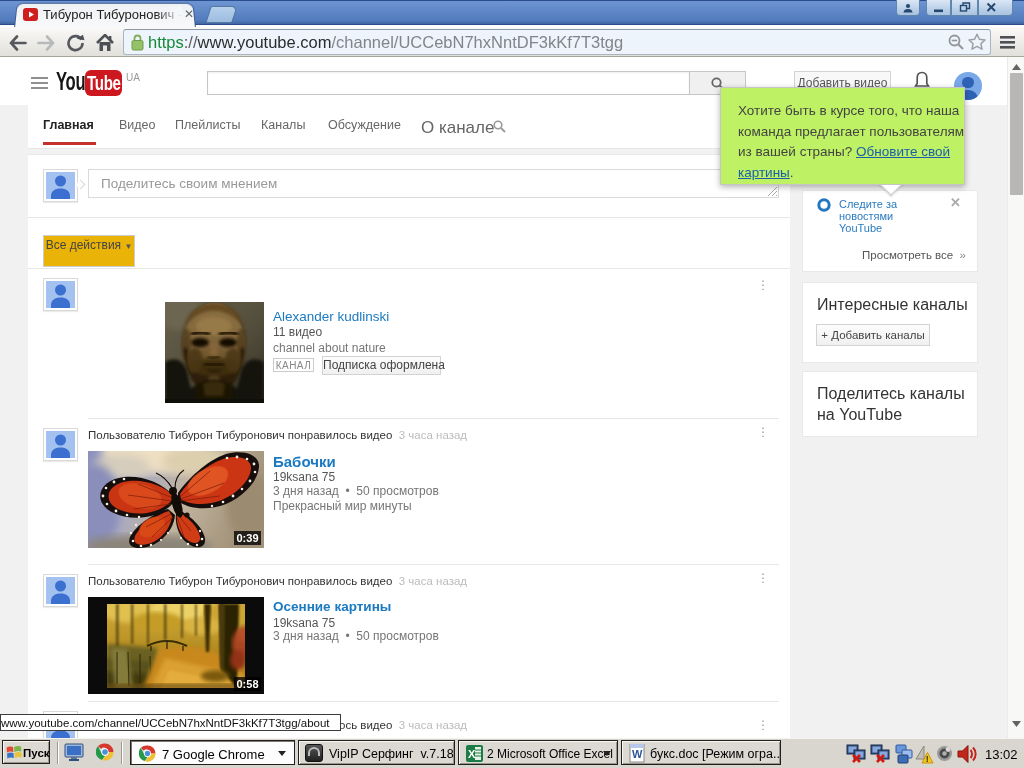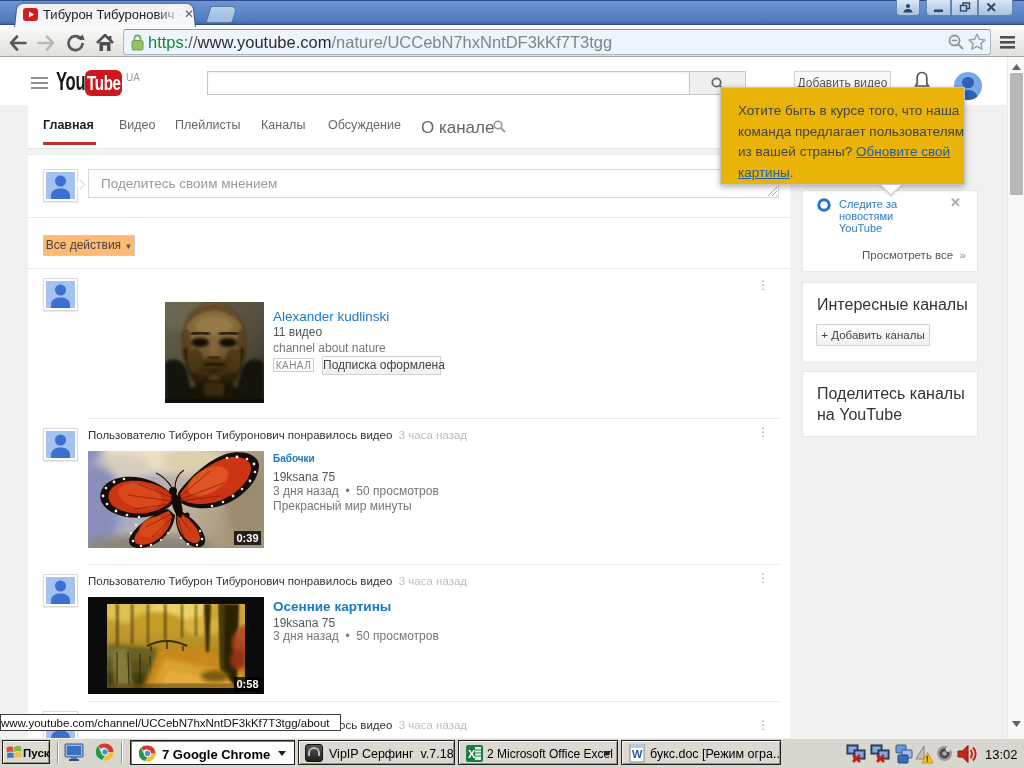--- a/index.html
+++ b/index.html
@@ -50,21 +50,21 @@
   <div id="newtab" class="abs"></div>
 
   <div class="abs winbtn" style="left:896px;width:24px;border-radius:0 0 4px 4px"></div>
   <div class="abs winbtn" style="left:926px;width:25px;border-radius:0 0 0 4px"></div>
   <div class="abs winbtn" style="left:951px;width:27px"></div>
   <div class="abs winbtn" style="left:978px;width:35px;border-radius:0 0 4px 0"></div>
   <div class="abs" id="wb-icons"></div>
 
   <div id="toolbar" class="abs"></div>
   <div id="omnibox" class="abs"></div>
-  <div id="url" class="abs"><span style="color:#168939">https</span><span style="color:#5c5c5c">://</span><span style="color:#2c2c2c">www.youtube.com</span><span style="color:#80858c">/nature/UCCebN7hxNntDF3kKf7T3tgg</span></div>
+  <div id="url" class="abs"><span style="color:#168939">https</span><span style="color:#5c5c5c">://</span><span style="color:#2c2c2c">www.youtube.com</span><span style="color:#80858c">/channel/UCCebN7hxNntDF3kKf7T3tgg</span></div>
   <div id="navicons" class="abs"></div>
 
   <div id="page" class="abs">
     <div id="masthead" class="abs"></div>
     <div id="content" class="abs"></div>
     <div id="sep152" class="abs"></div>
     <div id="yt-head" class="abs" style="left:0;top:0;width:1007px;height:48px">
 
       <svg class="abs" style="left:31px;top:20px" width="17" height="13">
           <g fill="#909090">
@@ -125,21 +125,21 @@
         <div class="abs" style="left:12px;top:6px;font-size:13.5px;color:#999">Поделитесь своим мнением</div>
         <svg class="abs" style="right:1px;bottom:1px" width="9" height="9">
             <g stroke="#aaa" stroke-width="1">
               <line x1="0" y1="9" x2="9" y2="0"></line>
               <line x1="4" y1="9" x2="9" y2="4"></line>
               <line x1="8" y1="9" x2="9" y2="8"></line>
             </g>
           </svg>
       </div>
       <div class="abs" style="left:28px;top:160px;width:762px;height:1px;background:#e7e7e7"></div>
-      <div class="abs ytbtn" style="left:43px;top:178px;width:92px;height:21px;line-height:19px;background:#fdba74;border-color:#ccc">Все действия <span style="font-size:8px;color:#555">▼</span></div>
+      <div class="abs ytbtn" style="left:43px;top:178px;width:92px;height:32px;line-height:19px;background:#eab308;border-color:#ccc">Все действия <span style="font-size:8px;color:#555">▼</span></div>
       <div class="abs" style="left:28px;top:211px;width:762px;height:1px;background:#e7e7e7"></div>
 
       <div class="abs avatarbox postava" style="top:221px">
           <div class="avatarin"><svg width="29" height="27">
               <circle cx="14.5" cy="9" r="5.5" fill="#3b6fd0"></circle>
               <path d="M5 27 L5 24 C5 19 9 16.5 14.5 16.5 C20 16.5 24 19 24 24 L24 27 Z" fill="#3b6fd0"></path>
             </svg></div>
         </div>
       <div class="abs dots" style="top:226px">⋮</div>
       <div class="abs" id="photo1" style="left:165px;top:245px;width:99px;height:101px">
@@ -301,21 +301,21 @@
 
           <ellipse cx="89" cy="54" rx="4.6" ry="13" fill="#120c07" transform="rotate(-16 89 54)"></ellipse>
           <circle cx="85" cy="40" r="4" fill="#120c07"></circle>
           <path d="M84 37 C80 30 75 25 68 22" stroke="#120c07" stroke-width="1.2" fill="none"></path>
           <path d="M87 37 C87 29 90 23 96 19" stroke="#120c07" stroke-width="1.2" fill="none"></path>
           <circle cx="99" cy="64" r="2.6" fill="#170f08"></circle>
           <rect x="146" y="80" width="27" height="14" fill="rgba(0,0,0,.78)"></rect>
           <text x="159.5" y="91" font-size="11" font-weight="bold" fill="#fff" text-anchor="middle" font-family="Liberation Sans">0:39</text>
         </svg>
       </div>
-      <div class="abs bluelink" style="left:273px;top:396px;font-size:10px;font-weight:bold">Бабочки</div>
+      <div class="abs bluelink" style="left:273px;top:396px;font-size:15px;font-weight:bold">Бабочки</div>
       <div class="abs" style="left:273px;top:413px;font-size:12px;color:#555">19ksana 75</div>
       <div class="abs" style="left:273px;top:427px;font-size:12px;color:#767676">3 дня назад &nbsp;•&nbsp; 50 просмотров</div>
       <div class="abs" style="left:273px;top:442px;font-size:12px;color:#767676">Прекрасный мир минуты</div>
       <div class="abs sepline" style="top:507px"></div>
 
       <div class="abs avatarbox postava" style="top:517px">
           <div class="avatarin"><svg width="29" height="27">
               <circle cx="14.5" cy="9" r="5.5" fill="#3b6fd0"></circle>
               <path d="M5 27 L5 24 C5 19 9 16.5 14.5 16.5 C20 16.5 24 19 24 24 L24 27 Z" fill="#3b6fd0"></path>
             </svg></div>
@@ -419,21 +419,21 @@
         <div class="abs" style="left:0;top:58px;width:163px;font-size:11.5px;color:#555;text-align:right">Просмотреть все &nbsp;<span style="color:#888">»</span></div>
       </div>
       <div class="abs card" style="top:225px;height:81px">
         <div class="abs" style="left:14px;top:13px;font-size:16px;color:#333">Интересные каналы</div>
         <div class="abs ytbtn" style="left:13px;top:41px;width:114px;height:22px;line-height:20px;font-size:11.5px">+ Добавить каналы</div>
       </div>
       <div class="abs card" style="top:314px;height:66px">
         <div class="abs" style="left:14px;top:11px;width:155px;font-size:16px;line-height:21px;color:#333;white-space:normal">Поделитесь каналы на YouTube</div>
       </div>
     </div>
-    <div id="popup" class="abs" style="left:720px;top:30px;width:245px;height:98px;background:#eab308;border:1px solid #c5c5c5;box-shadow:0 2px 6px rgba(0,0,0,.3);z-index:10">
+    <div id="popup" class="abs" style="left:720px;top:30px;width:245px;height:98px;background:#bef264;border:1px solid #c5c5c5;box-shadow:0 2px 6px rgba(0,0,0,.3);z-index:10">
       <div class="abs" style="left:17px;top:13px;width:228px;font-size:13.5px;line-height:20.5px;color:#444">Хотите быть в курсе того, что наша<br>команда предлагает пользователям<br>из вашей страны? <span style="color:#1b5faa;text-decoration:underline">Обновите свой</span><br><span style="color:#1b5faa;text-decoration:underline">картины</span>.</div>
     </div>
     <div class="abs" style="left:872px;top:128px;width:40px;height:13px;overflow:hidden;z-index:11">
         <div class="abs" style="left:10px;top:-11px;width:18px;height:18px;background:#fff;border:1px solid #c9c9c9;border-top:none;border-left:none;transform:rotate(45deg);box-shadow:1px 1px 2px rgba(0,0,0,.15)"></div>
       </div>
   </div>
 
   <div class="abs" style="left:1007px;top:57px;width:17px;height:681px;background:#f8f8f6;border-left:1px solid #eceae8">
     <svg class="abs" style="left:4px;top:7px" width="9" height="6">
         <polygon points="4.5,0 9,6 0,6" fill="#636363"></polygon>
@@ -482,21 +482,21 @@
 
     <div class="abs tbtn" style="left:130px;top:740px;width:165px;height:25px;background:#fdfdfd;box-shadow:inset 1px 1px 0 #7a786f">
       <span id="task-chrome-icon" style="position:absolute;left:8px;top:4px"><svg width="17" height="17" viewBox="0 0 18 18">
             <circle cx="9" cy="9" r="8.5" fill="#e8e8e8"></circle>
             <path d="M9 .5 A8.5 8.5 0 0 1 17.5 9 L12 9 A4 4 0 0 0 5 6 L2 3 A8.5 8.5 0 0 1 9 .5 Z" fill="#d7382e"></path>
             <path d="M2 3 L5.8 10.5 A4 4 0 0 0 9 13 L6 17 A8.5 8.5 0 0 1 2 3 Z" fill="#259948"></path>
             <path d="M17.5 9 A8.5 8.5 0 0 1 6.3 17.2 L9.5 13 A4 4 0 0 0 12.8 9 Z" fill="#f0c032"></path>
             <circle cx="9" cy="9" r="3.6" fill="#fff"></circle>
             <circle cx="9" cy="9" r="2.8" fill="#4a90d9"></circle>
           </svg></span>
-      <span style="position:absolute;left:31px;top:6px;font-weight:bold;font-size:13px">7 Google Chrome</span>
+      <span style="position:absolute;left:31px;top:6px;font-weight:normal;font-size:13px">7 Google Chrome</span>
       <svg style="position:absolute;right:8px;top:10px" width="8" height="5">
           <polygon points="0,0 8,0 4,5" fill="#222"></polygon>
         </svg>
     </div>
 
     <div class="abs tbtn" style="left:298px;top:740px;width:157px;height:25px">
       <span style="position:absolute;left:6px;top:3px;width:18px;height:18px;background:linear-gradient(#555,#222);border-radius:3px;border:1px solid #111"></span>
       <span style="position:absolute;left:9px;top:6px;width:12px;height:9px;border:2px solid #bbb;border-radius:6px 6px 0 0;border-bottom:none"></span>
       <span style="position:absolute;left:30px;top:6px;font-size:12.5px">VipIP Серфинг&nbsp; v.7.18B...</span>
     </div>

